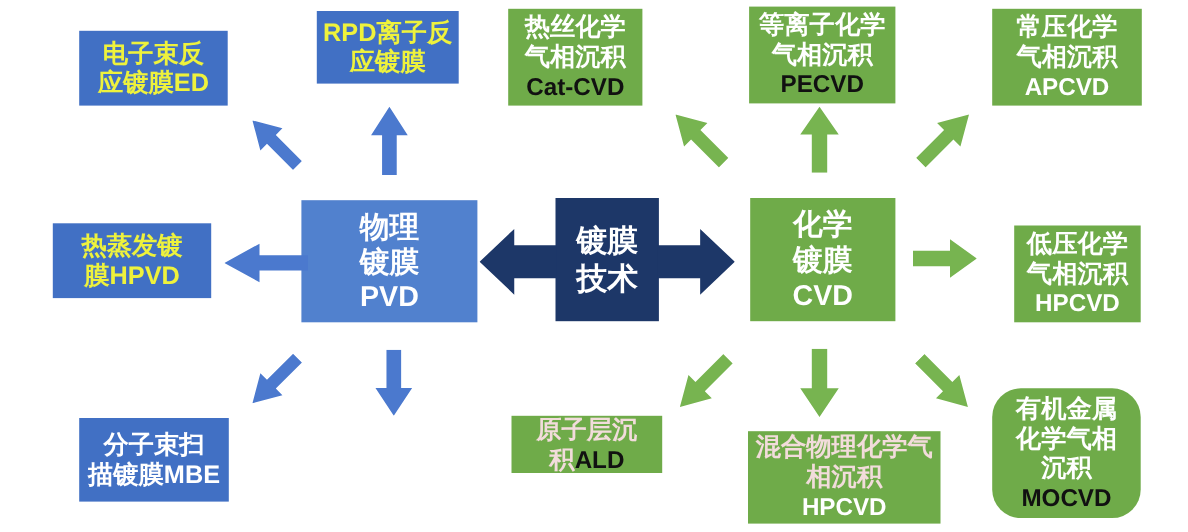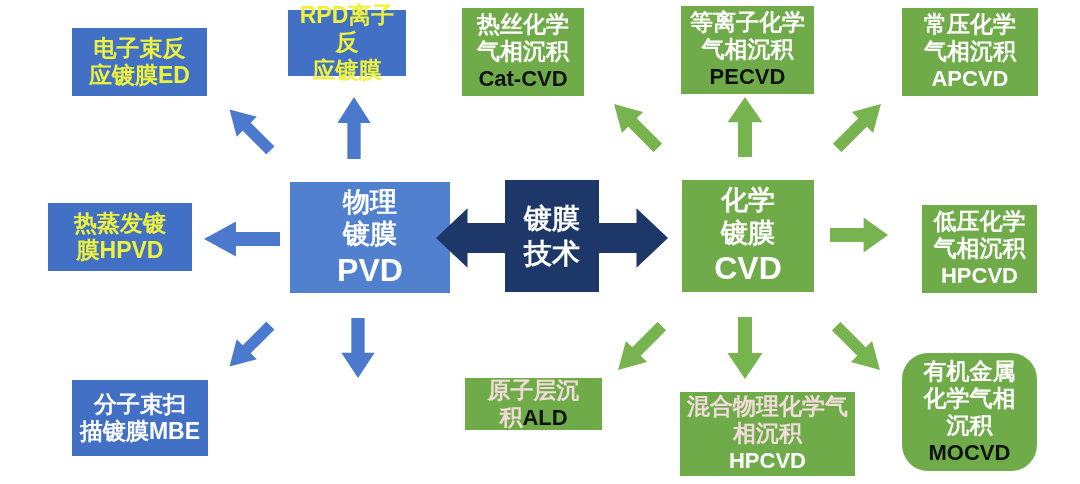--- a/index.html
+++ b/index.html
@@ -20,21 +20,21 @@
     padding:2px 3px;
   }
   .node .cn,.node .title{white-space:pre-line;}
   .blue{background:#4170c4;}
   .blue-main{background:#5181ce;}
   .navy{background:#1d3768;}
   .green{background:#6fab49;}
   .sat{font-size:23px;line-height:1.18;}
   .sat .acr{font-size:22px;line-height:1.25;}
   .main-box{font-size:27px;line-height:1.2;color:#ffffff;}
-  .main-box .acr{font-size:32px;}
+  .main-box .acr{font-size:26px;}
   .center-box{font-size:28px;line-height:1.25;color:#ffffff;}
   .yellow{color:#eef23c;}
   .white{color:#ffffff;}
   .black{color:#111111;}
   .pink{color:#f2dcdb;}
   .inline-wrap{display:block;}
   .inline{display:inline;}
   .arrow{position:absolute;}
   .arrow svg{display:block;width:100%;height:100%;}
   .arrow-blue path{fill:#4b79ce;}
@@ -44,37 +44,37 @@
 </head>
 <body>
 
 <div id="canvas">
 
   <div class="node blue sat" style="left:72px;top:28px;width:135px;height:68px;">
     <span class="cn yellow">电子束反
 应镀膜ED</span>
   </div>
 
-  <div class="node blue sat" style="left:288px;top:10px;width:118px;height:66px;">
+  <div class="node blue sat" style="left:288px;top:10px;width:129px;height:66px;">
     <span class="cn yellow">RPD离子反
 应镀膜</span>
   </div>
 
   <div class="node blue sat" style="left:48px;top:203px;width:144px;height:68px;">
     <span class="cn yellow">热蒸发镀
 膜HPVD</span>
   </div>
 
   <div class="node blue sat" style="left:72px;top:380px;width:136px;height:76px;">
     <span class="cn white">分子束扫
 描镀膜MBE</span>
   </div>
 
 
-  <div class="node blue-main main-box" style="left:290px;top:182px;width:160px;height:111px;">
+  <div class="node blue-main main-box" style="left:274px;top:182px;width:160px;height:111px;">
     <span class="title">物理
 镀膜</span>
     <span class="acr">PVD</span>
   </div>
 
   <div class="node navy center-box" style="left:505px;top:180px;width:94px;height:112px;">
     <span class="title">镀膜
 技术</span>
   </div>
 

